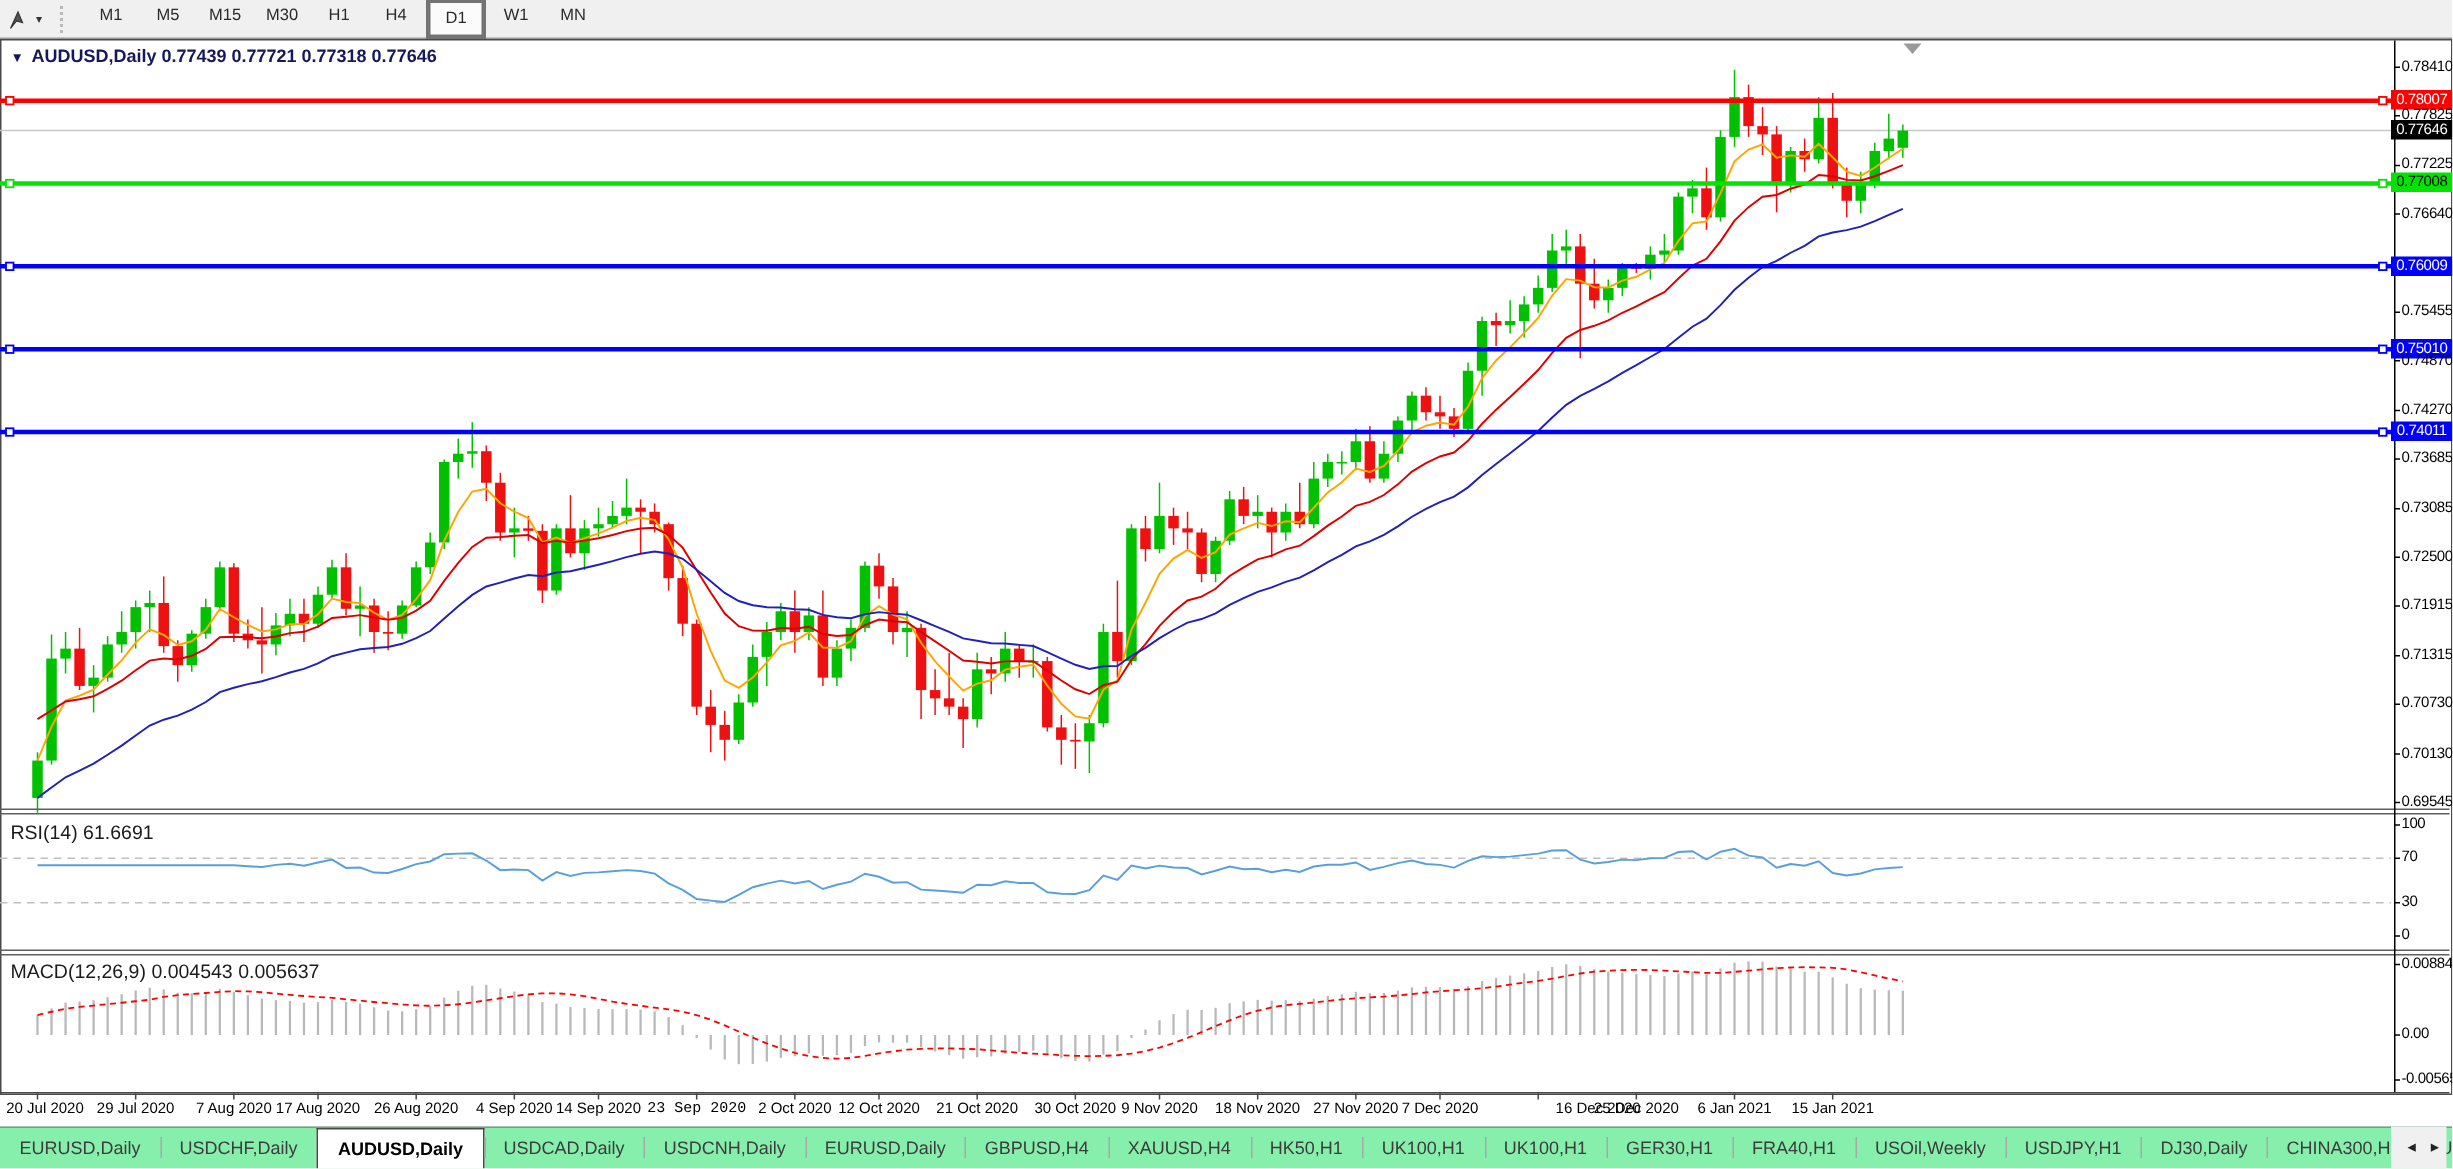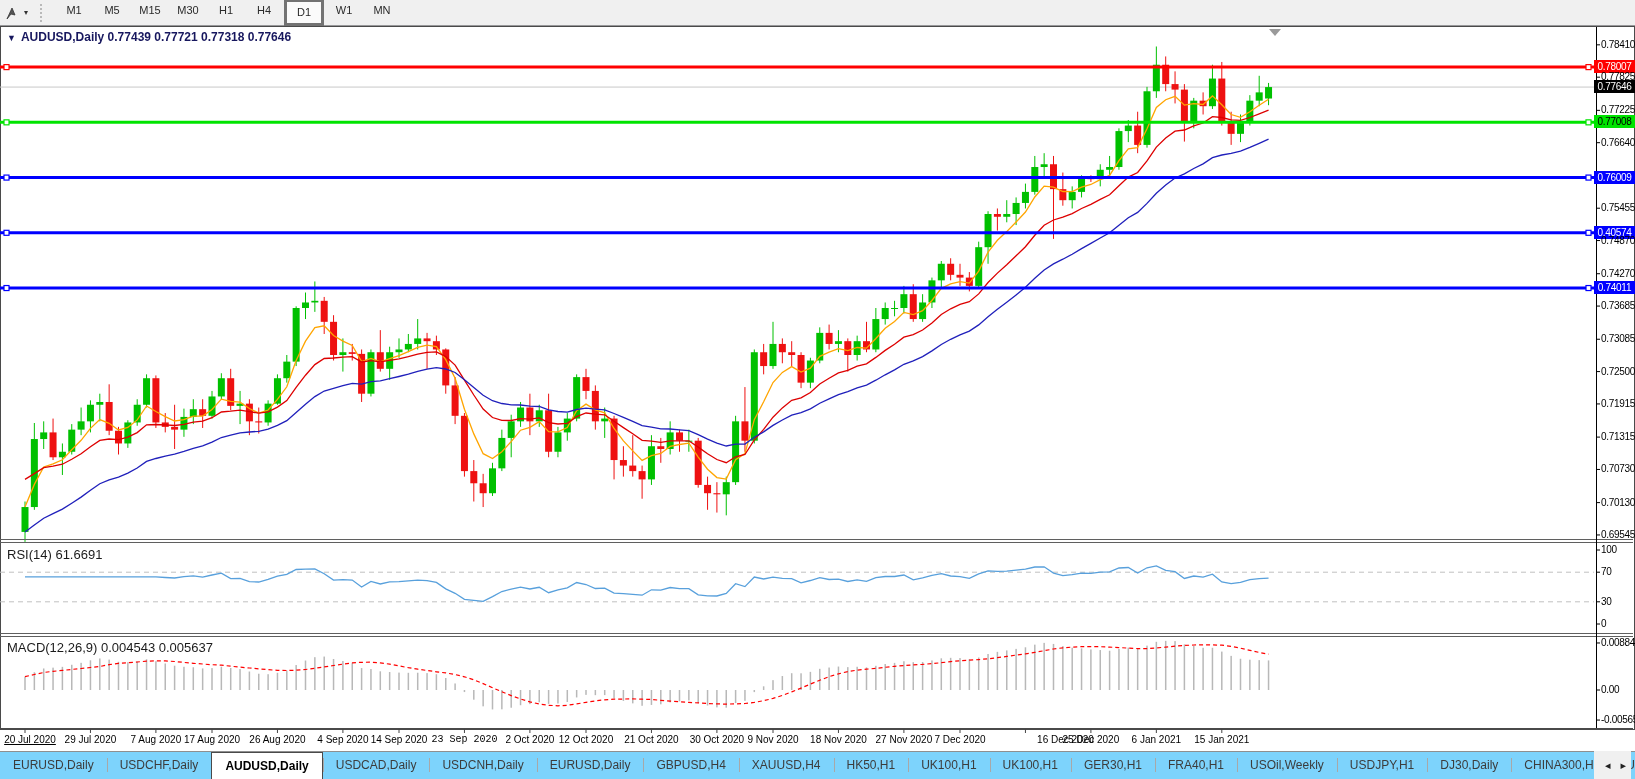--- a/index.html
+++ b/index.html
@@ -22,21 +22,21 @@
   #chart-title .tri{font-size:9px;margin-right:5px;color:#17175e;}
   .panel-label{position:absolute;left:7px;font-size:13px;color:#1b1b1b;white-space:nowrap;}
   .axis-label{position:absolute;left:1601px;width:34px;font-size:10px;line-height:12px;color:#000;
               white-space:nowrap;letter-spacing:-0.3px;margin-top:-6px;}
   .level-label{position:absolute;left:1594px;width:41px;height:13px;margin-top:-7px;font-size:10px;
                line-height:13px;text-align:center;letter-spacing:-0.3px;white-space:nowrap;}
   .date-label{position:absolute;top:734px;font-size:10px;color:#000;white-space:nowrap;transform:translateX(-50%);}
   #shift-marker{position:absolute;left:1269px;top:29px;width:0;height:0;
                 border-left:6px solid transparent;border-right:6px solid transparent;border-top:7px solid #9a9a9a;}
   
-  #tabbar{position:absolute;left:0;top:751px;width:1635px;height:28px;background:#7dd3fc;
+  #tabbar{position:absolute;left:0;top:751px;width:1635px;height:28px;background:#86efac;
           border-top:1px solid #8f8f8f;display:flex;align-items:stretch;z-index:5;overflow:hidden;}
   .tab{padding:0 13px;line-height:26px;font-size:12px;color:#3c3c3c;white-space:nowrap;position:relative;}
   .tab + .tab::before{content:"";position:absolute;left:0;top:6px;height:14px;border-left:1px solid #a8a8a8;}
   .tab.active{background:#fff;border:1px solid #4a4a4a;border-bottom:1px solid #fff;
               font-weight:bold;color:#000;margin-top:0;}
   .tab.active::before{display:none;}
   #tab-arrows{position:absolute;right:4px;top:751px;height:28px;display:flex;align-items:center;z-index:6;
               background:#f0f0f0;padding-left:6px;}
   .tab-arrow{font-size:11px;color:#222;margin:0 5px;line-height:28px;}
 </style>
@@ -566,21 +566,21 @@
     <div id="chart-title">
       <span class="tri">▼</span><span>AUDUSD,Daily  0.77439 0.77721 0.77318 0.77646</span>
     </div>
     <div id="shift-marker"></div>
     <div class="panel-label" style="top:547px;">RSI(14) 61.6691</div>
     <div class="panel-label" style="top:640px;">MACD(12,26,9) 0.004543 0.005637</div>
     <div id="gen-labels">
         <div class="level-label" style="top: 67.1105px; background: rgb(255, 0, 0); color: rgb(255, 255, 255);">0.78007</div>
         <div class="level-label" style="top: 122.343px; background: rgb(0, 228, 0); color: rgb(0, 0, 0);">0.77008</div>
         <div class="level-label" style="top: 177.576px; background: rgb(0, 0, 255); color: rgb(255, 255, 255);">0.76009</div>
-        <div class="level-label" style="top: 232.809px; background: rgb(0, 0, 255); color: rgb(255, 255, 255);">0.40574</div>
+        <div class="level-label" style="top: 232.809px; background: rgb(0, 0, 255); color: rgb(255, 255, 255);">0.75010</div>
         <div class="level-label" style="top: 288.042px; background: rgb(0, 0, 255); color: rgb(255, 255, 255);">0.74011</div>
         <div class="level-label" style="top: 87.0695px; background: rgb(0, 0, 0); color: rgb(255, 255, 255);">0.77646</div>
         <div class="axis-label" style="top: 44.8293px;">0.78410</div>
         <div class="axis-label" style="top: 77.1729px;">0.77825</div>
         <div class="axis-label" style="top: 110.346px;">0.77225</div>
         <div class="axis-label" style="top: 142.689px;">0.76640</div>
         <div class="axis-label" style="top: 208.206px;">0.75455</div>
         <div class="axis-label" style="top: 240.55px;">0.74870</div>
         <div class="axis-label" style="top: 273.722px;">0.74270</div>
         <div class="axis-label" style="top: 306.066px;">0.73685</div>
@@ -591,21 +591,21 @@
         <div class="axis-label" style="top: 469.443px;">0.70730</div>
         <div class="axis-label" style="top: 502.616px;">0.70130</div>
         <div class="axis-label" style="top: 534.959px;">0.69545</div>
         <div class="axis-label" style="top: 550px;">100</div>
         <div class="axis-label" style="top: 572.2px;">70</div>
         <div class="axis-label" style="top: 601.8px;">30</div>
         <div class="axis-label" style="top: 624px;">0</div>
         <div class="axis-label" style="top: 642.979px;">0.00884</div>
         <div class="axis-label" style="top: 690px;">0.00</div>
         <div class="axis-label" style="top: 720.053px;">-0.00565</div>
-        <div class="date-label" style="left: 30px; text-decoration: underline;">20 Jul 2020</div>
+        <div class="date-label" style="left: 30px;">20 Jul 2020</div>
         <div class="date-label" style="left: 90.45px;">29 Jul 2020</div>
         <div class="date-label" style="left: 155.9px;">7 Aug 2020</div>
         <div class="date-label" style="left: 212px;">17 Aug 2020</div>
         <div class="date-label" style="left: 277.45px;">26 Aug 2020</div>
         <div class="date-label" style="left: 342.9px;">4 Sep 2020</div>
         <div class="date-label" style="left: 399px;">14 Sep 2020</div>
         <div class="date-label" style="left: 464.45px; font-family: Liberation Mono, monospace;">23 Sep 2020</div>
         <div class="date-label" style="left: 529.9px;">2 Oct 2020</div>
         <div class="date-label" style="left: 586px;">12 Oct 2020</div>
         <div class="date-label" style="left: 651.45px;">21 Oct 2020</div>

